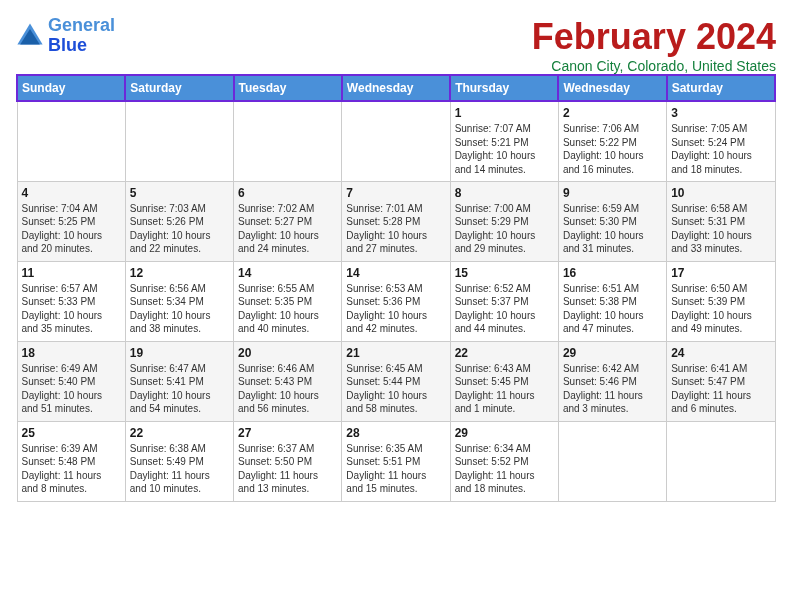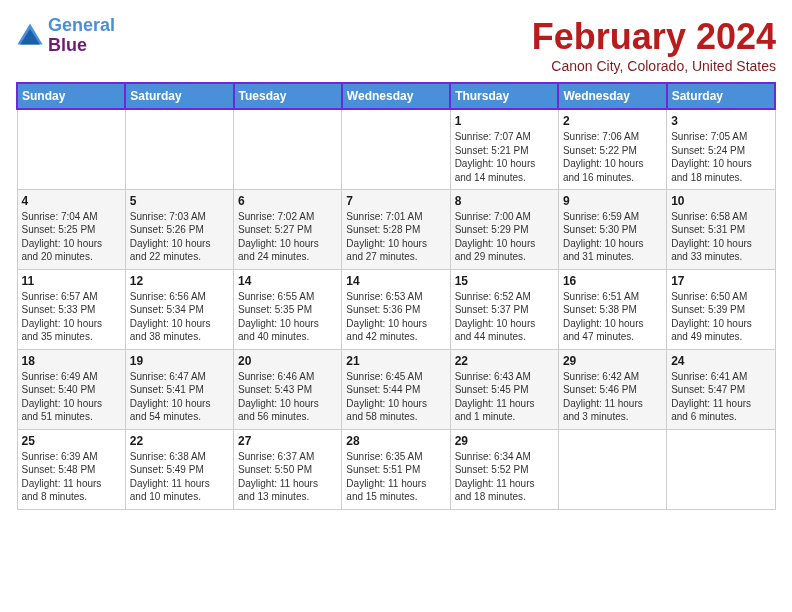--- a/index.html
+++ b/index.html
@@ -7,21 +7,21 @@
       font-family: Arial, sans-serif;
       background: #fff;
       width: 792px;
       min-height: 612px;
       padding: 16px;
     }
     .header-area {
       display: flex;
       justify-content: space-between;
       align-items: flex-start;
-      margin-bottom: 8px;
+      margin-bottom: 0;
     }
     .logo {
       display: flex;
       align-items: center;
       gap: 4px;
     }
     .logo-text {
       font-size: 18px;
       font-weight: bold;
       color: #1a1a1a;
@@ -37,21 +37,21 @@
     .title-area {
       text-align: right;
     }
     .month-title {
       font-size: 36px;
       font-weight: bold;
       color: #b91c1c;
     }
     .location-title {
       font-size: 14px;
-      color: #7f1d1d;
+      color: #15803d;
     }
     table {
       width: 100%;
       border-collapse: collapse;
       table-layout: fixed;
     }
     th {
       background: #4a90d9;
       color: #fff;
       font-size: 12px;
@@ -94,21 +94,21 @@
 <body>
 
 <div class="header-area">
   <div class="logo">
     <svg class="logo-icon" viewBox="0 0 40 40">
       <polygon points="20,2 38,32 2,32" fill="#4a90d9"></polygon>
       <polygon points="20,10 34,32 6,32" fill="#1a5fa8"></polygon>
     </svg>
     <div class="logo-text">
       <div><span>General</span></div>
-      <div style="color:#701a75;">Blue</div>
+      <div style="color:#1d4ed8;">Blue</div>
     </div>
   </div>
   <div class="title-area">
     <div class="month-title">February 2024</div>
     <div class="location-title">Canon City, Colorado, United States</div>
   </div>
 </div>
 
 <table>
   <thead>

